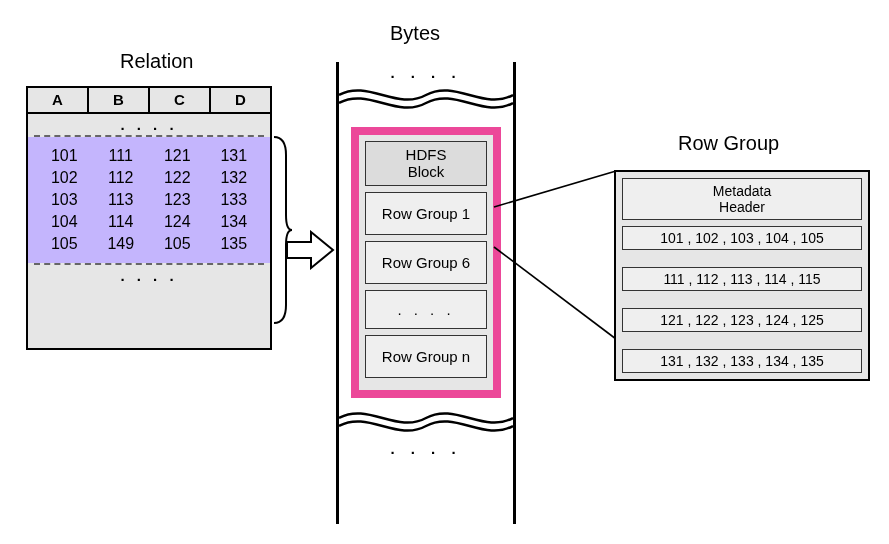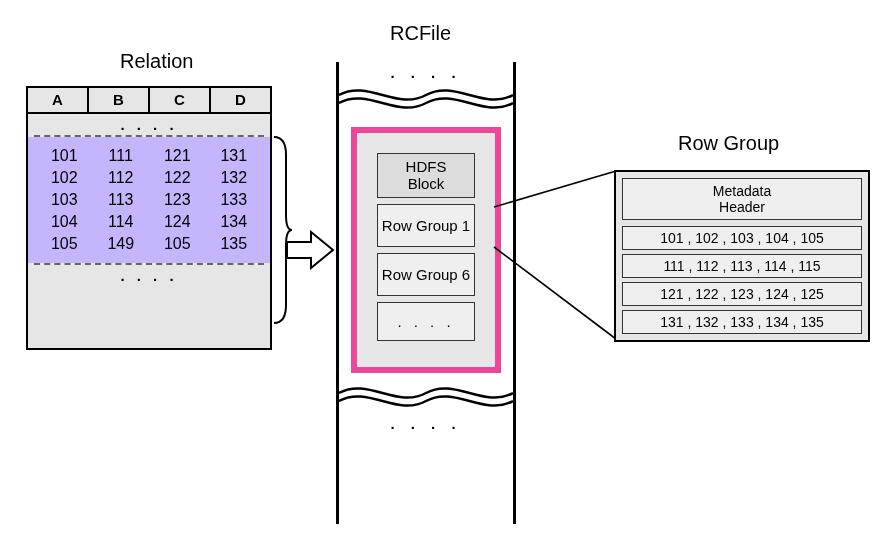--- a/index.html
+++ b/index.html
@@ -94,23 +94,23 @@
     font-weight: 600;
     padding: 2px 0 4px;
   }
   .wave {
     width: 100%;
     height: 30px;
     display: block;
   }
   .hdfs-block {
     margin: 12px 12px 10px;
-    border: 6px solid #ec4899;
-    background: #e6e6e6;
-    padding: 20px;
+    border: 8px solid #ec4899;
+    background: #e6e6e6;
+    padding: 6px;
   }
   .hdfs-title {
     border: 1px solid #333;
     background: #dcdcdc;
     text-align: center;
     padding: 4px 0;
     line-height: 1.15;
     font-weight: 500;
     font-size: 15px;
     margin-bottom: 6px;
@@ -146,35 +146,35 @@
     text-align: center;
     padding: 4px 2px;
     line-height: 1.15;
     font-size: 14px;
   }
   .rowgroup-row {
     border: 1px solid #333;
     background: #efefef;
     text-align: center;
     padding: 3px 0;
-    margin-bottom: 4px;
+    margin-bottom: 17px;
     font-size: 14px;
   }
   .rowgroup-row:last-child { margin-bottom: 0; }
   
   .connector {
     position: absolute;
     pointer-events: none;
   }
 </style>
 </head>
 <body>
 
 <div class="title" style="left:120px; top:50px;">Relation</div>
-<div class="title" style="left:390px; top:22px;">RCFile</div>
+<div class="title" style="left:390px; top:22px;">Bytes</div>
 <div class="title" style="left:678px; top:132px;">Row Group</div>
 
 <div class="relation-panel">
   <div class="relation-header">
     <div>A</div>
     <div>B</div>
     <div>C</div>
     <div>D</div>
   </div>
   <div class="relation-ellipsis-row">. . . .</div>
@@ -219,20 +219,21 @@
     <path d="M0 18 C30 2 60 34 90 18 C120 2 150 34 180 18" fill="none" stroke="#000" stroke-width="2.5"></path>
     <path d="M0 10 C30 -6 60 26 90 10 C120 -6 150 26 180 10" fill="none" stroke="#000" stroke-width="2.5"></path>
   </svg>
 
   <div class="hdfs-block">
     <div class="hdfs-title" style="white-space:pre-line;">HDFS
 Block</div>
     <div class="row-grp">Row Group 1</div>
     <div class="row-grp">Row Group 6</div>
     <div class="row-grp small">. . . .</div>
+    <div class="row-grp">Row Group n</div>
   </div>
 
   <svg class="wave" viewBox="0 0 180 30" preserveAspectRatio="none">
     <path d="M0 18 C30 2 60 34 90 18 C120 2 150 34 180 18" fill="none" stroke="#000" stroke-width="2.5"></path>
     <path d="M0 10 C30 -6 60 26 90 10 C120 -6 150 26 180 10" fill="none" stroke="#000" stroke-width="2.5"></path>
   </svg>
   <div class="rcfile-bot-ellipsis">. . . .</div>
 </div>
 
 <svg class="connector" style="left:490px; top:165px; width:130px; height:180px;" viewBox="0 0 130 180">

